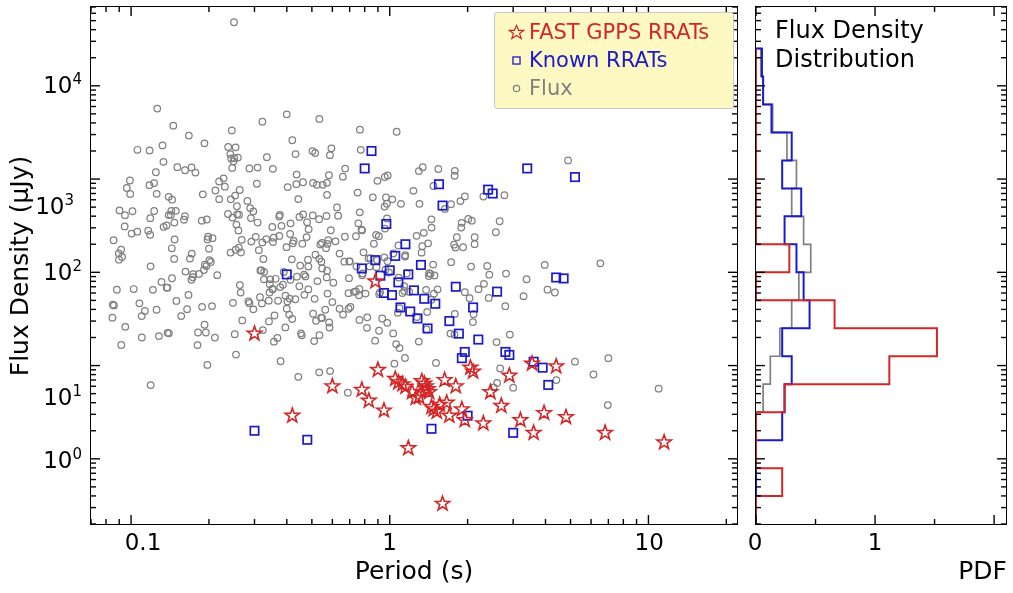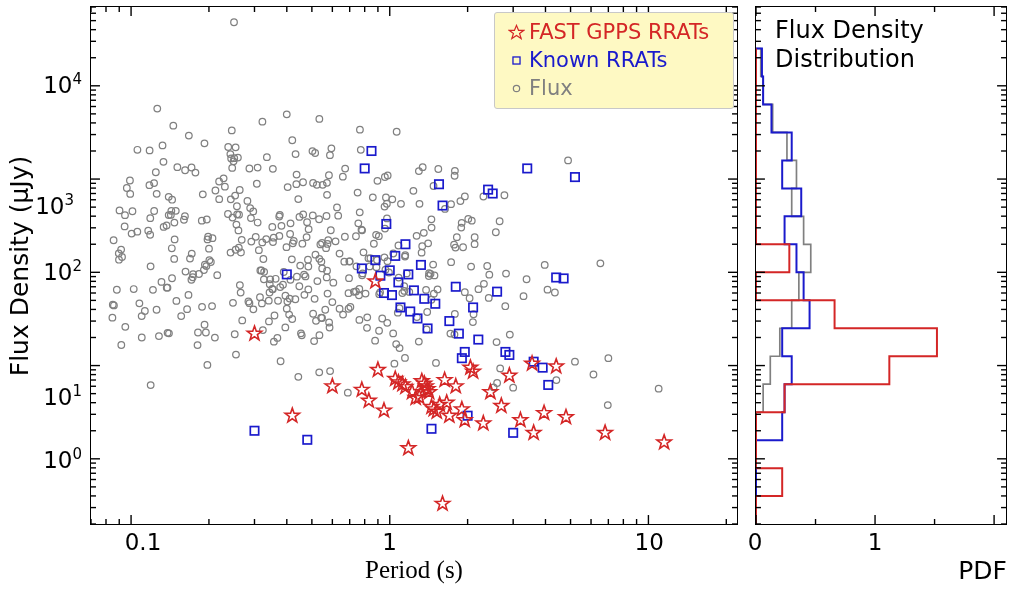--- a/index.html
+++ b/index.html
@@ -11,21 +11,21 @@
   #hist-panel{left:755px;top:6px;width:252px;height:519px;}
 
   .plot-canvas{position:absolute;left:0;top:0;width:100%;height:100%;overflow:hidden;}
   .plot-canvas svg{display:block;width:100%;height:100%;}
 
   
   .axis-title{position:absolute;font-size:25px;color:#000;white-space:nowrap;}
   #ylabel{left:-1px;top:6px;width:40px;height:519px;}
   #ylabel span{position:absolute;left:50%;top:50%;transform:translate(-50%,-50%) rotate(-90deg);
     transform-origin:center center;font-size:25px;white-space:nowrap;display:block;}
-  #xlabel{left:90px;top:556px;width:648px;text-align:center;font-size:25px;font-family:Liberation Serif, serif;}
+  #xlabel{left:90px;top:556px;width:648px;text-align:center;font-size:25px;}
   #pdflabel{left:755px;top:556px;width:252px;text-align:right;font-size:25px;}
   .ylab{position:absolute;text-align:right;width:70px;font-size:23px;}
   .ylab sup{font-size:15px;vertical-align:super;}
   .xlab{position:absolute;text-align:center;font-size:23px;}
 
   
   #legend{position:absolute;left:494px;top:12px;width:240px;
     background:#fef9c3;border:1px solid #c8c8c8;border-radius:3px;padding:5px 8px 6px 8px;box-sizing:border-box;}
   .legend-row{display:flex;align-items:center;height:28px;}
   .legend-mark{width:26px;display:flex;align-items:center;justify-content:center;flex:0 0 26px;}

